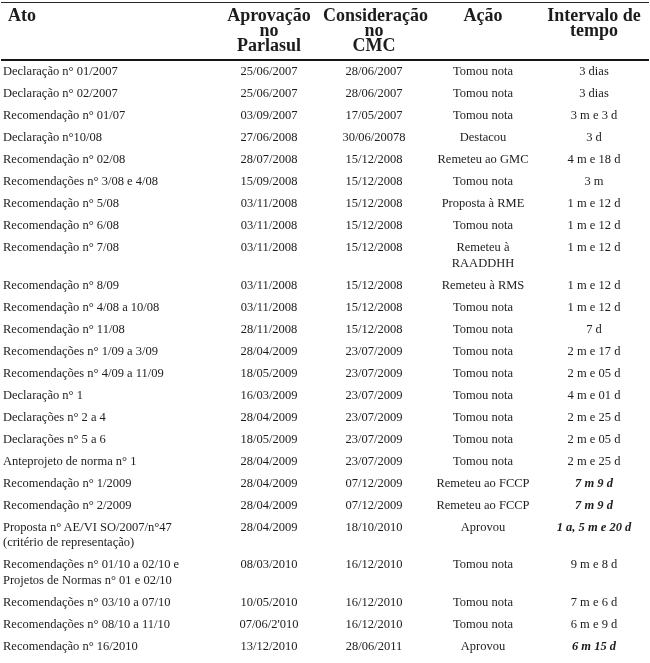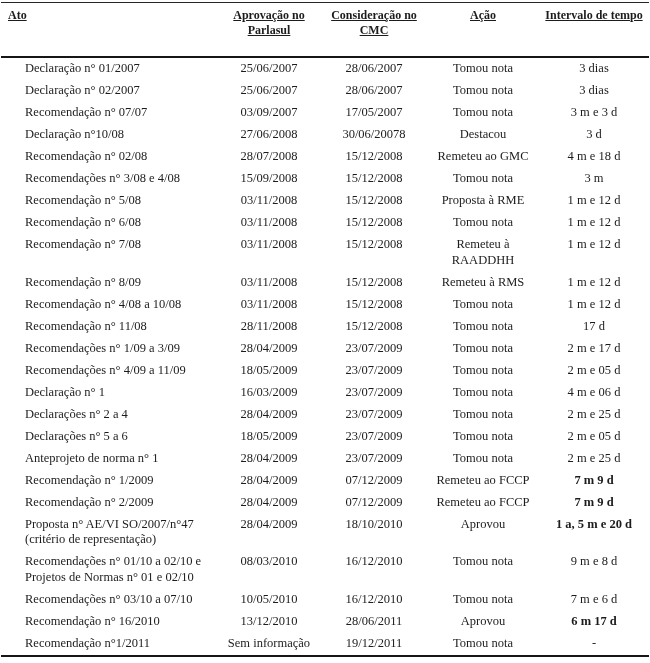--- a/index.html
+++ b/index.html
@@ -24,48 +24,48 @@
     width: 648px;
     border-collapse: collapse;
     table-layout: fixed;
     border-top: 1.5px solid #262626;
     border-bottom: 2px solid #161616;
   }
   thead tr {
     border-bottom: 2.5px solid #161616;
   }
   th {
-    font-size: 12px;
+    font-size: 18px;
     font-weight: bold;
     line-height: 15px;
-    padding: 5px 2px 18px 2px;
+    padding: 5px 2px 6px 2px;
     text-align: center;
     vertical-align: top;
     white-space: pre-line;
-    text-decoration: underline;
   }
   th.col-ato {
     text-align: left;
     padding-left: 7px;
   }
   td {
     font-size: 12.5px;
     line-height: 15.5px;
     padding: 3px 2px 3.5px 2px;
     text-align: center;
     vertical-align: top;
     white-space: pre-line;
   }
   td.col-ato {
     text-align: left;
-    padding-left: 24px;
+    padding-left: 2px;
     margin-top: 6px;
   }
   td.bold {
     font-weight: bold;
+    font-style: italic;
   }
 </style>
 </head>
 <body>
 
 <div class="page">
   <table class="acts">
     <colgroup>
       <col style="width:216px">
       <col style="width:104px">
@@ -93,21 +93,21 @@
           <td>3 dias</td>
         </tr>
         <tr>
           <td class="col-ato">Declaração n° 02/2007</td>
           <td>25/06/2007</td>
           <td>28/06/2007</td>
           <td>Tomou nota</td>
           <td>3 dias</td>
         </tr>
         <tr>
-          <td class="col-ato">Recomendação n° 07/07</td>
+          <td class="col-ato">Recomendação n° 01/07</td>
           <td>03/09/2007</td>
           <td>17/05/2007</td>
           <td>Tomou nota</td>
           <td>3 m e 3 d</td>
         </tr>
         <tr>
           <td class="col-ato">Declaração n°10/08</td>
           <td>27/06/2008</td>
           <td>30/06/20078</td>
           <td>Destacou</td>
@@ -161,42 +161,42 @@
           <td>03/11/2008</td>
           <td>15/12/2008</td>
           <td>Tomou nota</td>
           <td>1 m e 12 d</td>
         </tr>
         <tr>
           <td class="col-ato">Recomendação n° 11/08</td>
           <td>28/11/2008</td>
           <td>15/12/2008</td>
           <td>Tomou nota</td>
-          <td>17 d</td>
+          <td>7 d</td>
         </tr>
         <tr>
           <td class="col-ato">Recomendações n° 1/09 a 3/09</td>
           <td>28/04/2009</td>
           <td>23/07/2009</td>
           <td>Tomou nota</td>
           <td>2 m e 17 d</td>
         </tr>
         <tr>
           <td class="col-ato">Recomendações n° 4/09 a 11/09</td>
           <td>18/05/2009</td>
           <td>23/07/2009</td>
           <td>Tomou nota</td>
           <td>2 m e 05 d</td>
         </tr>
         <tr>
           <td class="col-ato">Declaração n° 1</td>
           <td>16/03/2009</td>
           <td>23/07/2009</td>
           <td>Tomou nota</td>
-          <td>4 m e 06 d</td>
+          <td>4 m e 01 d</td>
         </tr>
         <tr>
           <td class="col-ato">Declarações n° 2 a 4</td>
           <td>28/04/2009</td>
           <td>23/07/2009</td>
           <td>Tomou nota</td>
           <td>2 m e 25 d</td>
         </tr>
         <tr>
           <td class="col-ato">Declarações n° 5 a 6</td>
@@ -243,25 +243,32 @@
           <td>9 m e 8 d</td>
         </tr>
         <tr>
           <td class="col-ato">Recomendações n° 03/10 a 07/10</td>
           <td>10/05/2010</td>
           <td>16/12/2010</td>
           <td>Tomou nota</td>
           <td>7 m e 6 d</td>
         </tr>
         <tr>
+          <td class="col-ato">Recomendações n° 08/10 a 11/10</td>
+          <td>07/06/2'010</td>
+          <td>16/12/2010</td>
+          <td>Tomou nota</td>
+          <td>6 m e 9 d</td>
+        </tr>
+        <tr>
           <td class="col-ato">Recomendação n° 16/2010</td>
           <td>13/12/2010</td>
           <td>28/06/2011</td>
           <td>Aprovou</td>
-          <td class="bold">6 m 17 d</td>
+          <td class="bold">6 m 15 d</td>
         </tr>
         <tr>
           <td class="col-ato">Recomendação n°1/2011</td>
           <td>Sem informação</td>
           <td>19/12/2011</td>
           <td>Tomou nota</td>
           <td>-</td>
         </tr>
       </tbody>
   </table>

